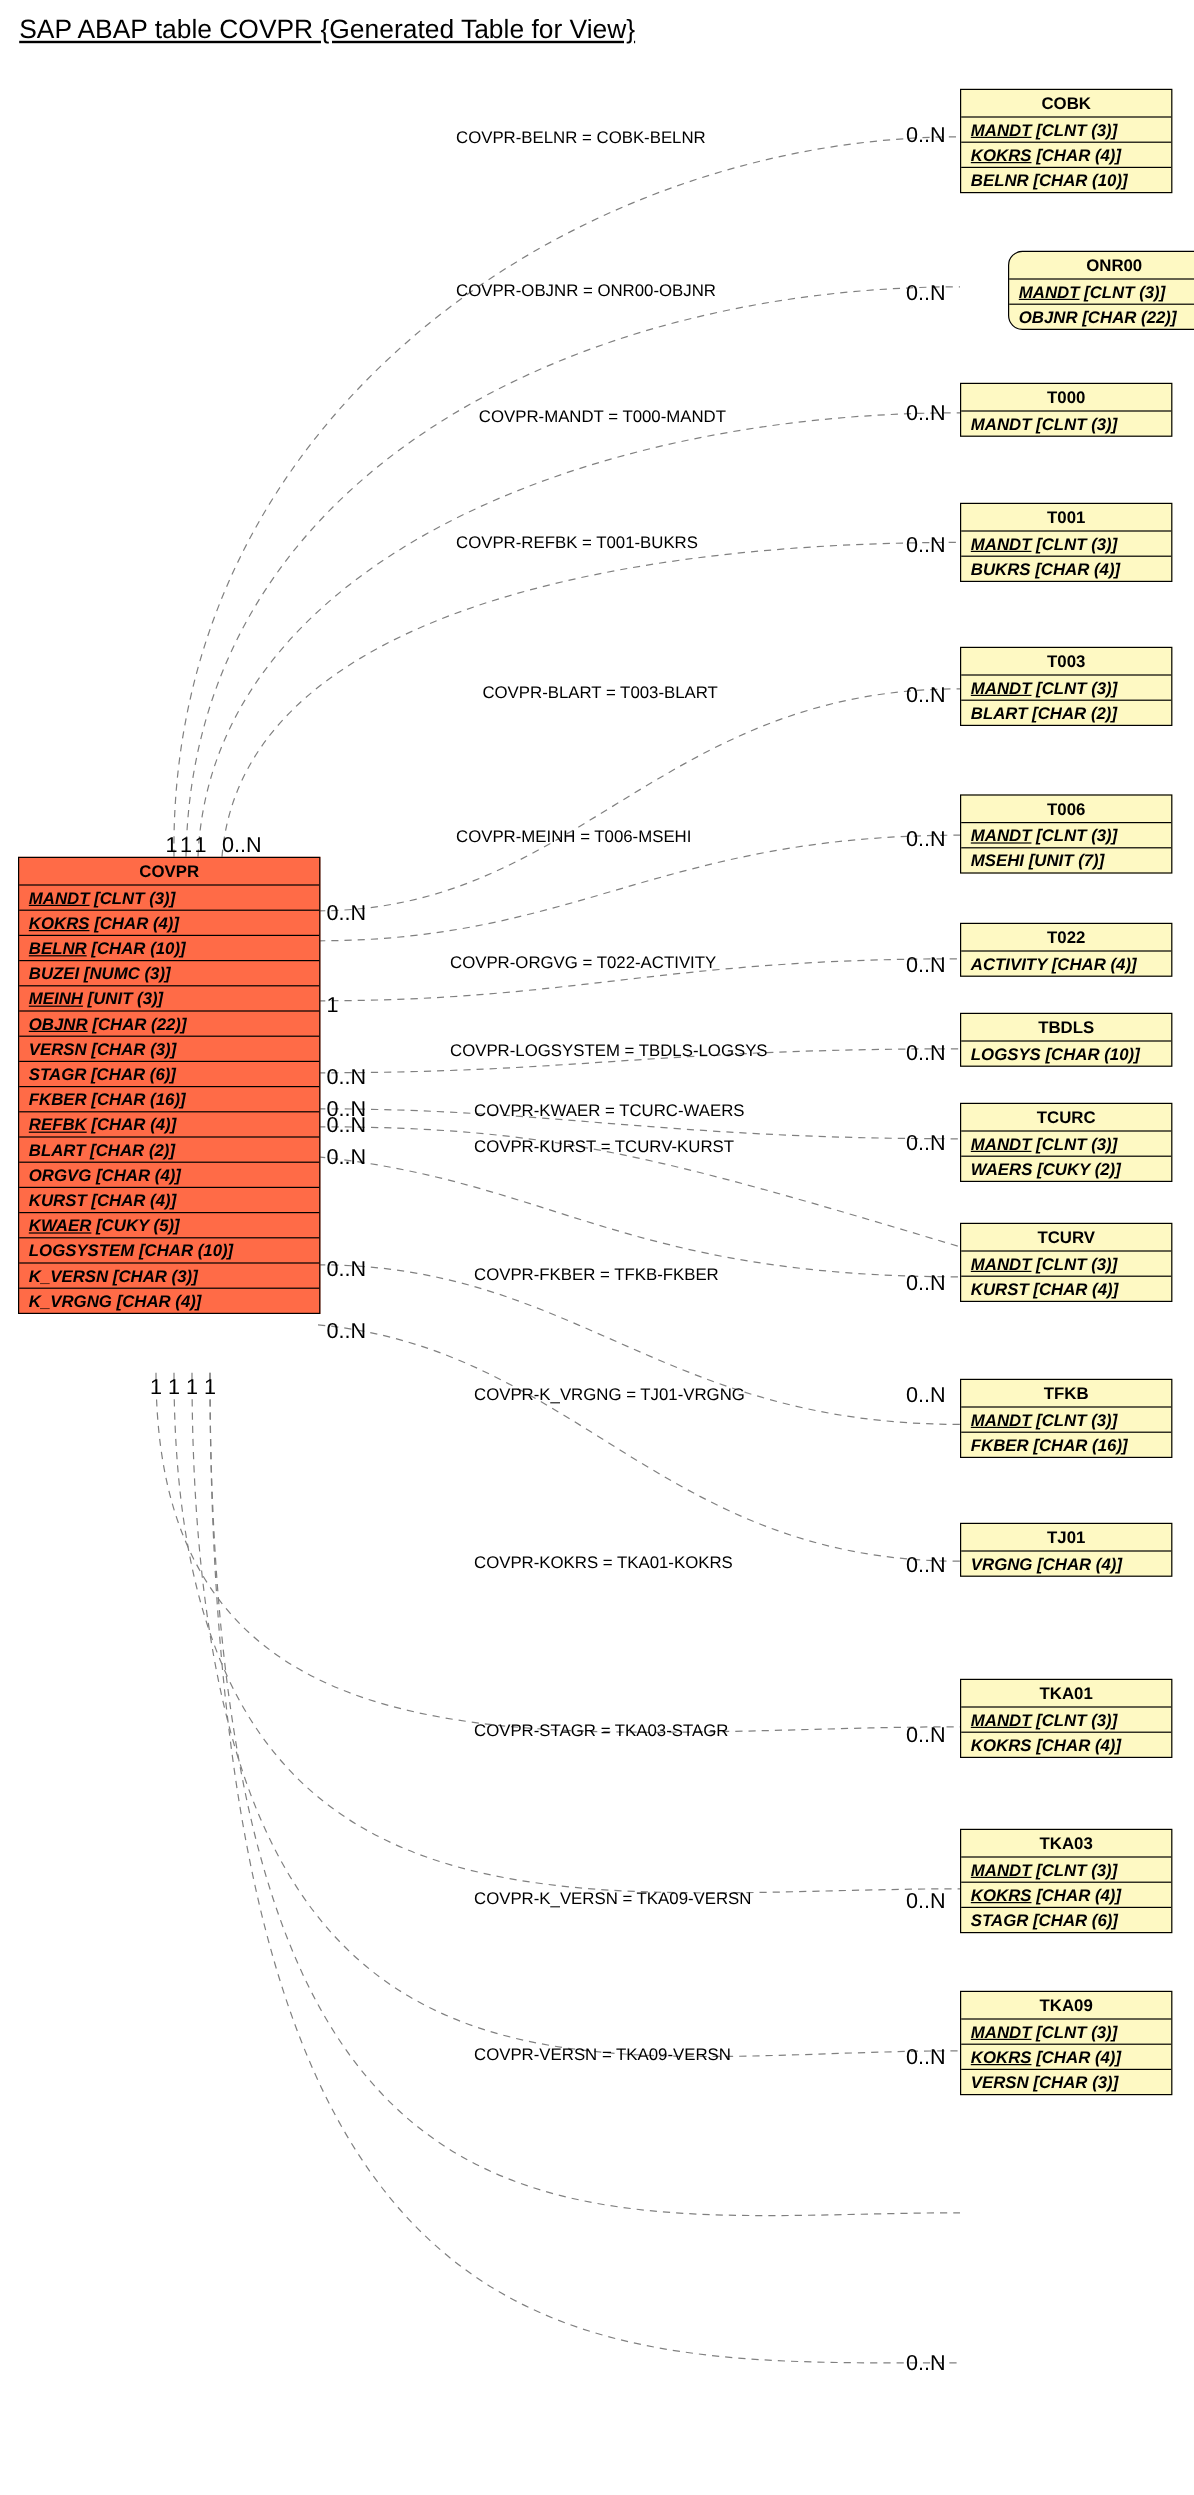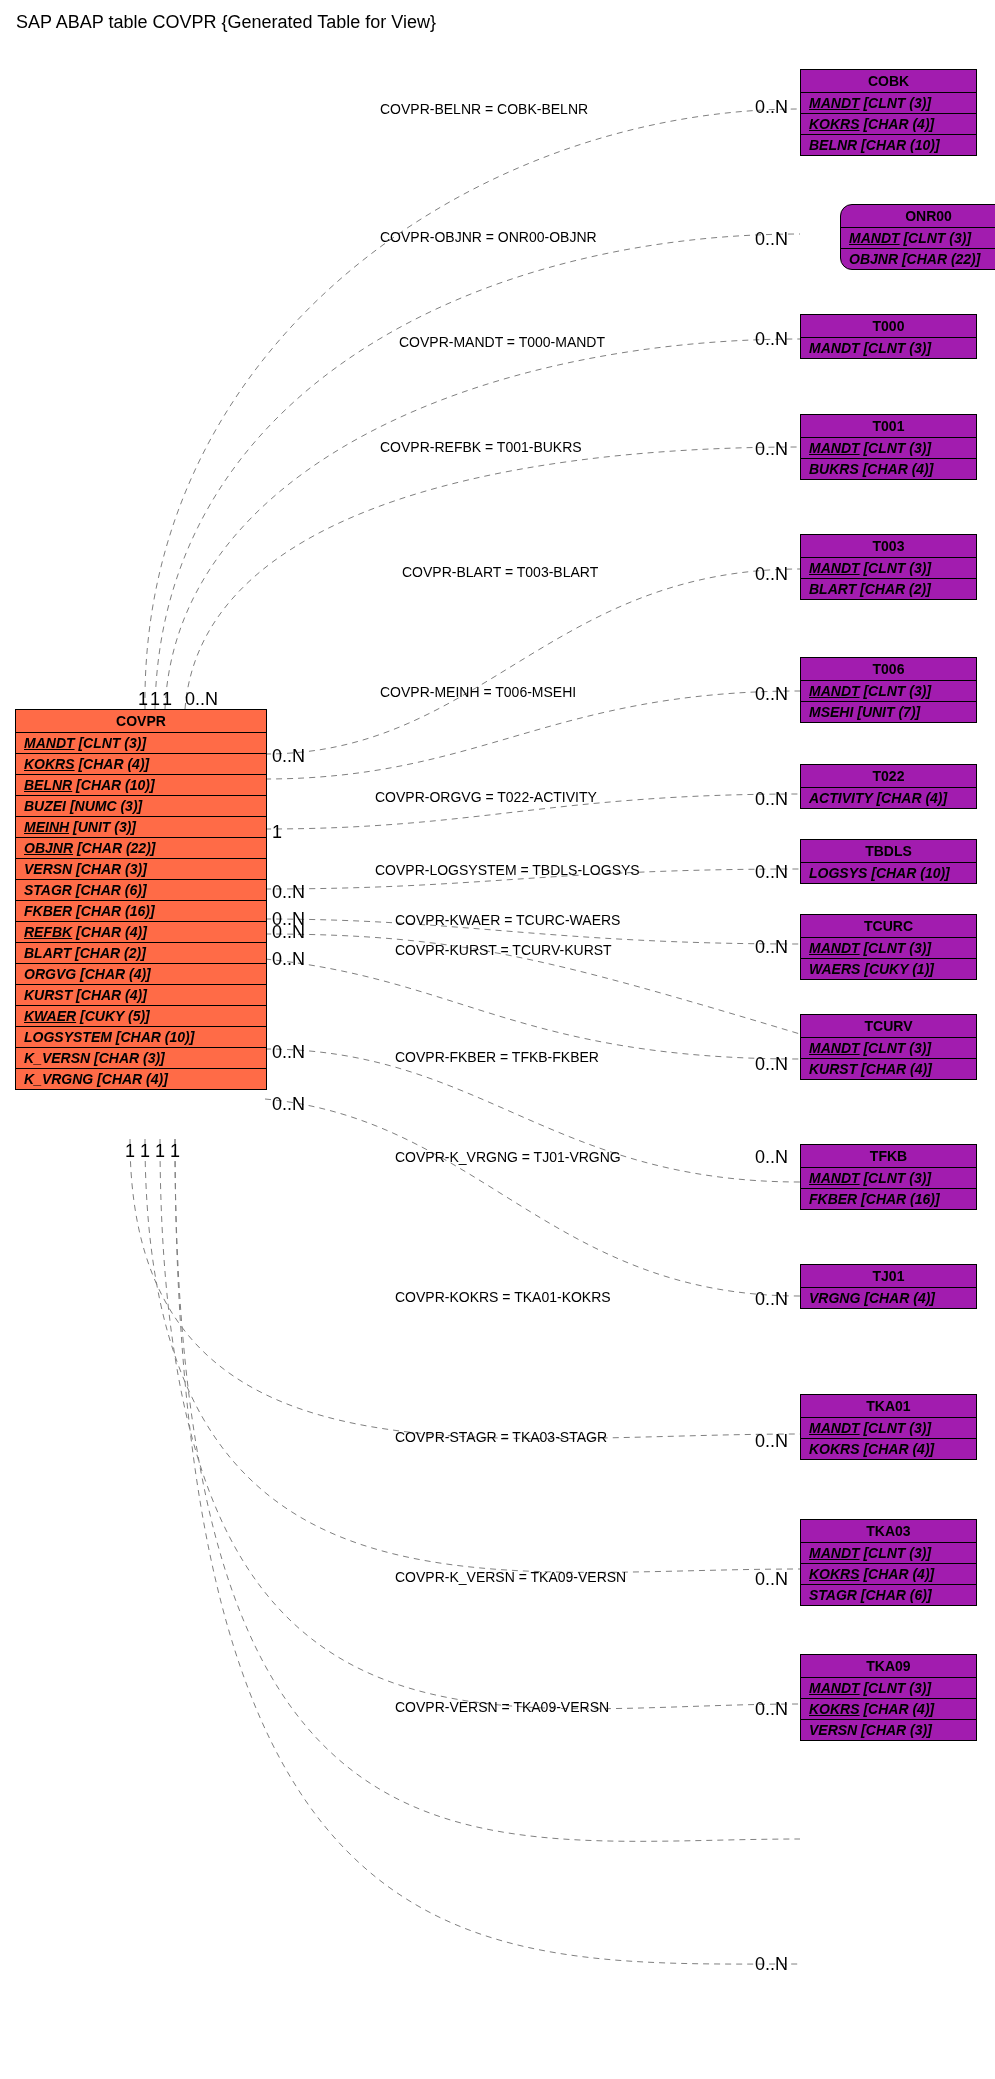--- a/index.html
+++ b/index.html
@@ -5,40 +5,41 @@
   body {
     margin: 0;
     padding: 0;
     font-family: "Helvetica Neue", Arial, sans-serif;
     font-size: 14px;
     color: #000;
     background: #fff;
     width: 995px;
   }
   .title {
-    font-size: 18px;
+    font-size: 22px;
     padding: 12px 0 6px 16px;
     font-weight: 400;
+    text-decoration: underline;
   }
   .canvas {
     position: relative;
     width: 995px;
     height: 2040px;
   }
   svg.edges {
     position: absolute;
     left: 0; top: 0;
     width: 995px;
     height: 2040px;
     pointer-events: none;
   }
   .entity {
     position: absolute;
     border: 1px solid #000;
-    background: #a21caf;
+    background: #fef9c3;
     min-width: 160px;
   }
   .entity.main {
     background: #ff6b47;
   }
   .ent-title {
     font-weight: bold;
     text-align: center;
     padding: 3px 10px;
     border-bottom: 1px solid #000;
@@ -154,21 +155,21 @@
         <div class="ent-title">T022</div>
         <div class="ent-row">ACTIVITY [CHAR (4)]</div>
       </div>
       <div class="entity" style="left: 800px; top: 800px; width: 175px;">
         <div class="ent-title">TBDLS</div>
         <div class="ent-row">LOGSYS [CHAR (10)]</div>
       </div>
       <div class="entity" style="left: 800px; top: 875px; width: 175px;">
         <div class="ent-title">TCURC</div>
         <div class="ent-row"><span class="key">MANDT</span> [CLNT (3)]</div>
-        <div class="ent-row">WAERS [CUKY (1)]</div>
+        <div class="ent-row">WAERS [CUKY (2)]</div>
       </div>
       <div class="entity" style="left: 800px; top: 975px; width: 175px;">
         <div class="ent-title">TCURV</div>
         <div class="ent-row"><span class="key">MANDT</span> [CLNT (3)]</div>
         <div class="ent-row">KURST [CHAR (4)]</div>
       </div>
       <div class="entity" style="left: 800px; top: 1105px; width: 175px;">
         <div class="ent-title">TFKB</div>
         <div class="ent-row"><span class="key">MANDT</span> [CLNT (3)]</div>
         <div class="ent-row">FKBER [CHAR (16)]</div>

